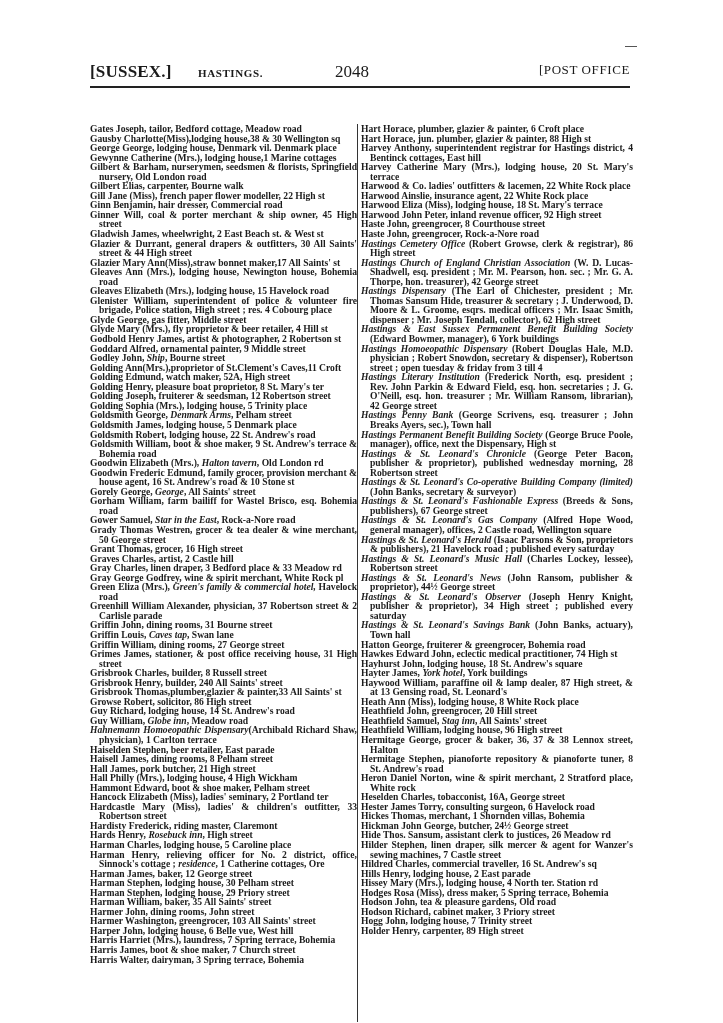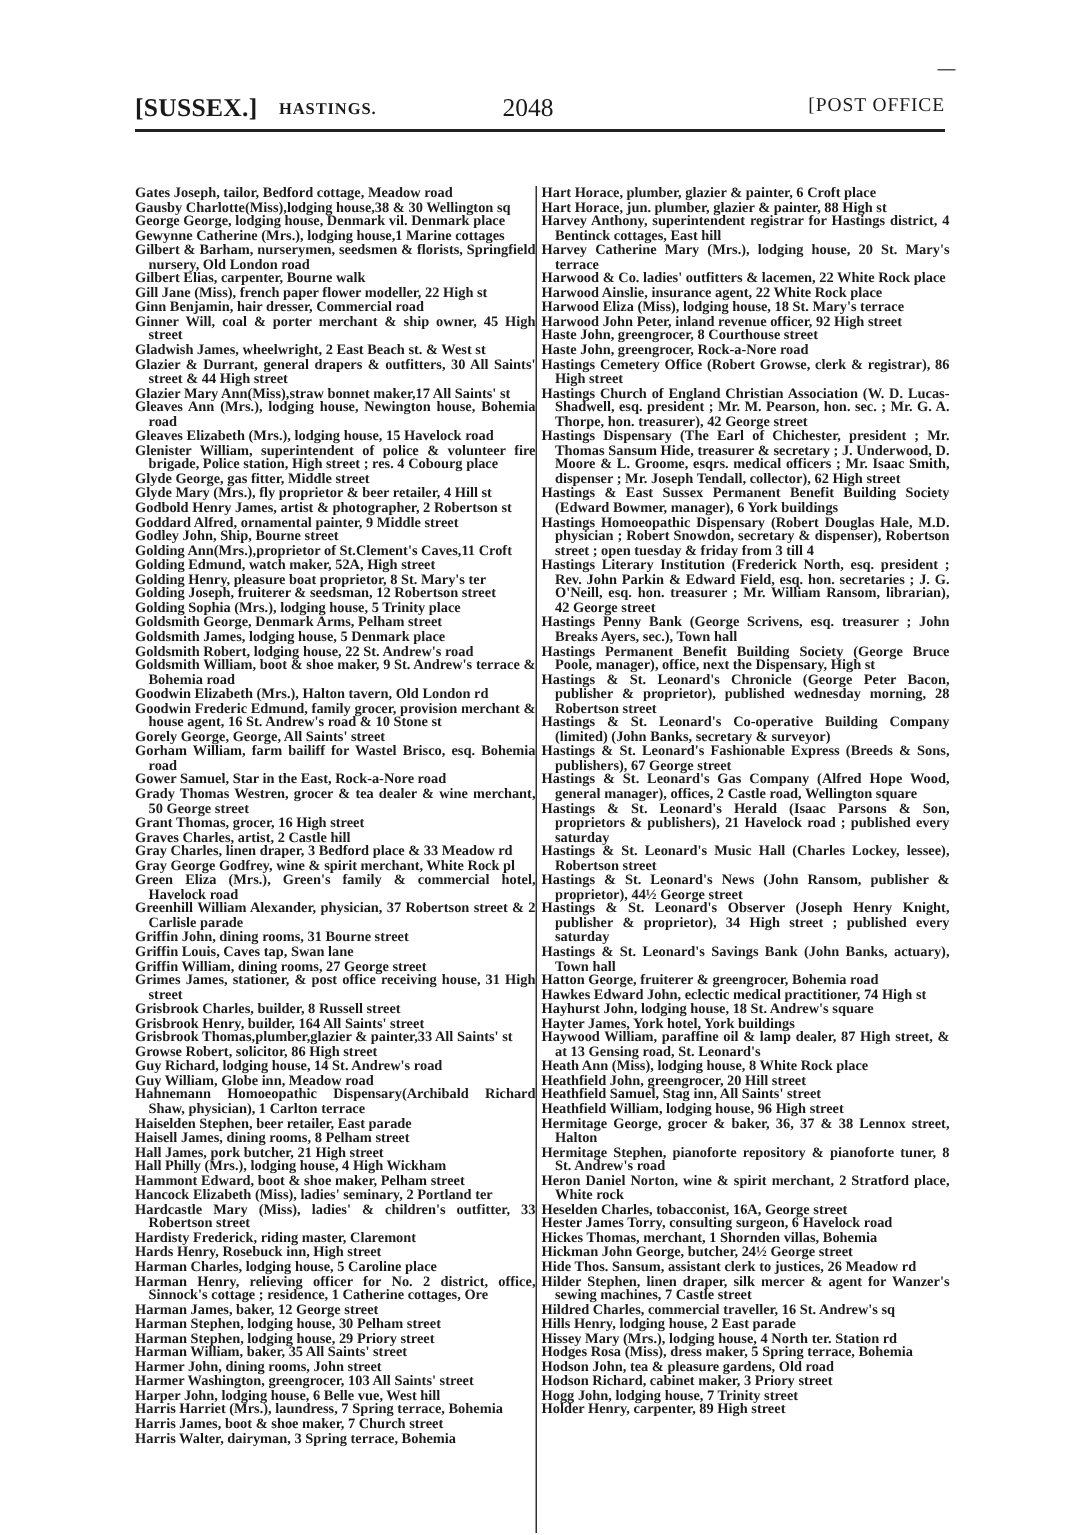--- a/index.html
+++ b/index.html
@@ -2,31 +2,31 @@
 <html><head>
 <meta charset="utf-8">
 <style>
   html, body { margin:0; padding:0; background:#ffffff; }
   body { width:723px; height:1023px; position:relative; overflow:hidden; color:#1a1a1a;
          font-family:"DejaVu Serif", serif; }
   .corner-mark { position:absolute; left:625px; top:46px; width:12px; height:1px; background:#555; }
   .header { position:absolute; left:90px; top:62px; width:540px; height:22px; }
   .hdr-county { position:absolute; left:0; top:0; font-size:17px; font-weight:bold; letter-spacing:0.2px;
                 font-family:"Liberation Serif", serif; }
-  .hdr-town { position:absolute; left:96px; top:5px; font-size:11px; font-weight:bold; letter-spacing:0.6px;
+  .hdr-town { position:absolute; left:108px; top:5px; font-size:11px; font-weight:bold; letter-spacing:0.6px;
               font-family:"Liberation Serif", serif; }
   .hdr-page { position:absolute; left:245px; top:0; font-size:17px; font-family:"Liberation Serif", serif; }
   .hdr-pub { position:absolute; right:0; top:0; font-size:13px; letter-spacing:0.6px; font-family:"Liberation Serif", serif;margin-left:20px; }
   .rule { position:absolute; left:90px; top:86px; width:540px; height:2px; background:#222; }
   .col { position:absolute; top:90px; font-family:"Liberation Serif", serif; font-size:9.6px; line-height:9.55px;
          font-weight:bold; color:#1c1c1c;margin-top:34px; }
   .col-left { left:90px; width:267px; }
   .col-right { left:357px; width:272px; padding-left:3px; border-left:1px solid #333; height:898px; }
   .entry { text-indent:-9px; padding-left:9px; text-align:justify; margin:0; white-space:normal; }
-  .entry .it { }
+  .entry .it { font-style:italic; }
 </style>
 </head>
 <body>
 
 <div class="corner-mark"></div>
 
 <div class="header">
   <span class="hdr-county">[SUSSEX.]</span>
   <span class="hdr-town">HASTINGS.</span>
   <span class="hdr-page">2048</span>
@@ -74,21 +74,21 @@
     <p class="entry"><span>Graves Charles, artist, 2 Castle hill</span></p>
     <p class="entry"><span>Gray Charles, linen draper, 3 Bedford place &amp; 33 Meadow rd</span></p>
     <p class="entry"><span>Gray George Godfrey, wine &amp; spirit merchant, White Rock pl</span></p>
     <p class="entry"><span>Green Eliza (Mrs.), </span><span class="it">Green's family &amp; commercial hotel,</span><span> Havelock road</span></p>
     <p class="entry"><span>Greenhill William Alexander, physician, 37 Robertson street &amp; 2 Carlisle parade</span></p>
     <p class="entry"><span>Griffin John, dining rooms, 31 Bourne street</span></p>
     <p class="entry"><span>Griffin Louis, </span><span class="it">Caves tap</span><span>, Swan lane</span></p>
     <p class="entry"><span>Griffin William, dining rooms, 27 George street</span></p>
     <p class="entry"><span>Grimes James, stationer, &amp; post office receiving house, 31 High street</span></p>
     <p class="entry"><span>Grisbrook Charles, builder, 8 Russell street</span></p>
-    <p class="entry"><span>Grisbrook Henry, builder, 164 All Saints' street</span></p>
+    <p class="entry"><span>Grisbrook Henry, builder, 240 All Saints' street</span></p>
     <p class="entry"><span>Grisbrook Thomas,plumber,glazier &amp; painter,33 All Saints' st</span></p>
     <p class="entry"><span>Growse Robert, solicitor, 86 High street</span></p>
     <p class="entry"><span>Guy Richard, lodging house, 14 St. Andrew's road</span></p>
     <p class="entry"><span>Guy William, </span><span class="it">Globe inn</span><span>, Meadow road</span></p>
     <p class="entry"><span class="it">Hahnemann Homoeopathic Dispensary</span><span>(Archibald Richard Shaw, physician), 1 Carlton terrace</span></p>
     <p class="entry"><span>Haiselden Stephen, beer retailer, East parade</span></p>
     <p class="entry"><span>Haisell James, dining rooms, 8 Pelham street</span></p>
     <p class="entry"><span>Hall James, pork butcher, 21 High street</span></p>
     <p class="entry"><span>Hall Philly (Mrs.), lodging house, 4 High Wickham</span></p>
     <p class="entry"><span>Hammont Edward, boot &amp; shoe maker, Pelham street</span></p>

